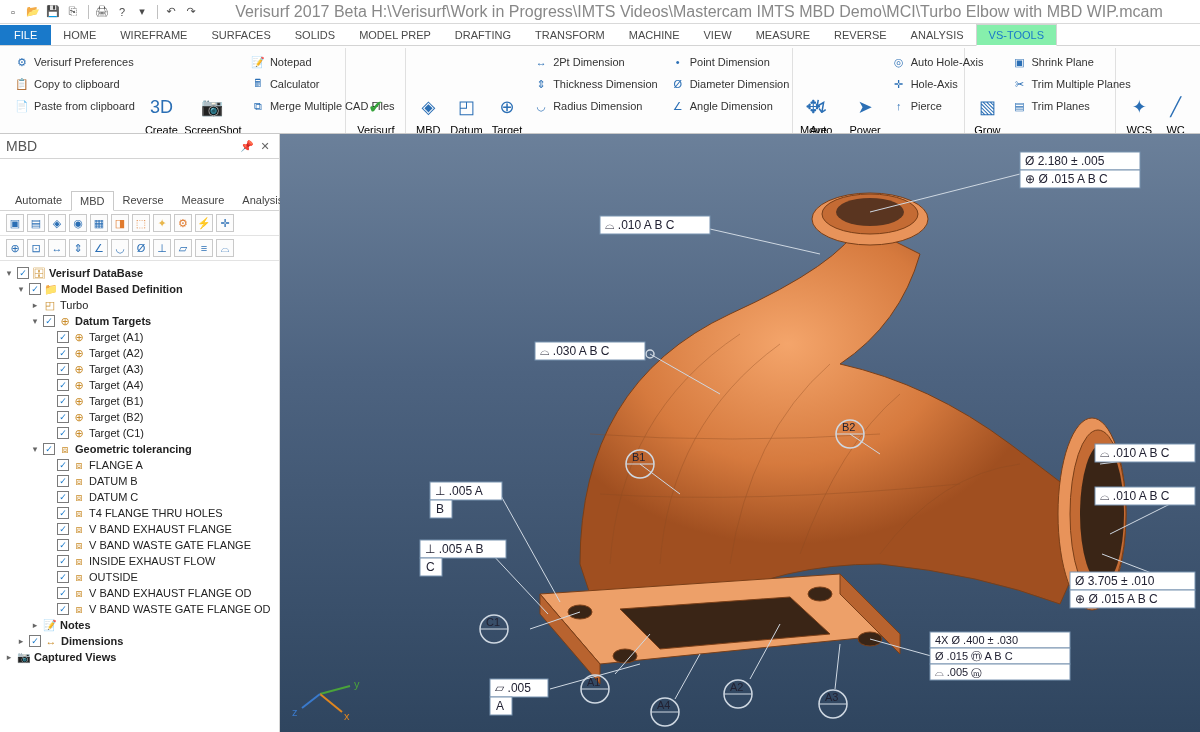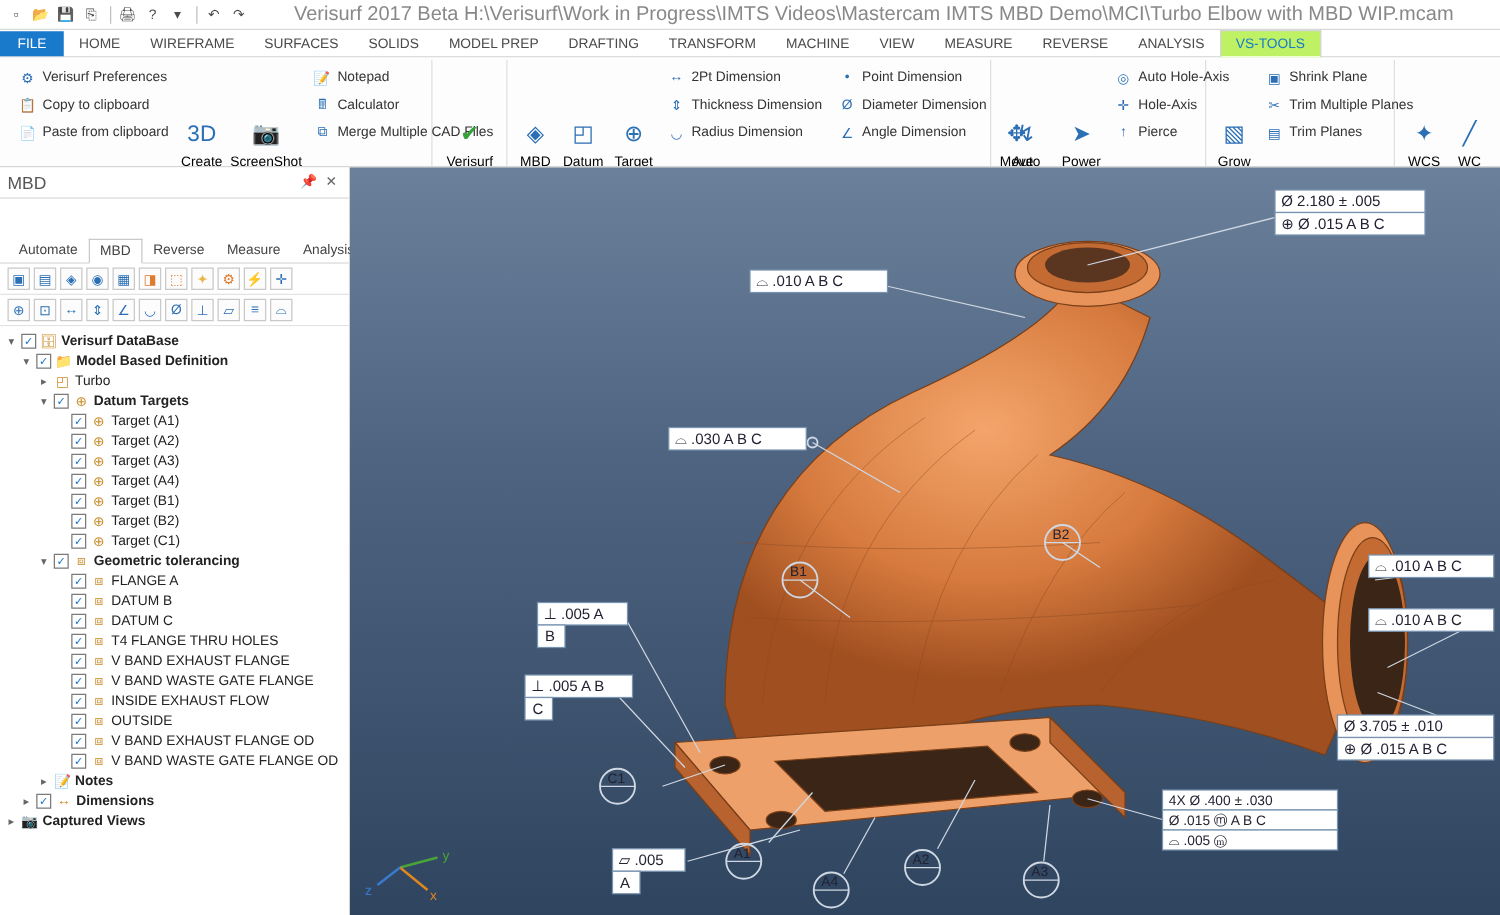--- a/index.html
+++ b/index.html
@@ -8,21 +8,21 @@
 
 .titlebar { height:24px; background:#fff; display:flex; align-items:center; padding:0 4px; border-bottom:1px solid #d9d9d9;}
 .qat-btn { width:18px; height:18px; margin-right:2px; border:1px solid transparent; display:flex; align-items:center; justify-content:center; color:#4a4a4a; cursor:pointer; }
 .qat-sep { width:1px; height:14px; background:#c0c0c0; margin:0 4px;}
 .title-text { flex:1; text-align:center; color:#888; font-size:16px; white-space:nowrap; overflow:hidden; text-overflow:ellipsis;}
 
 
 .ribbon-tabs { height:22px; display:flex; align-items:flex-end; background:#fff; border-bottom:1px solid #d4d4d4;}
 .ribbon-tab { padding:4px 12px 4px 12px; color:#4a4a4a; font-size:11px; cursor:pointer; }
 .ribbon-tab.file { background:#1979ca; color:#fff; padding:4px 14px;}
-.ribbon-tab.active { border:1px solid #d4d4d4; border-bottom:1px solid #fff; background:#bef264; color:#1979ca; position:relative; top:1px;text-align:right;}
+.ribbon-tab.active { border:1px solid #d4d4d4; border-bottom:1px solid #fff; background:#86efac; color:#1979ca; position:relative; top:1px;text-align:right;}
 
 
 .ribbon { height:88px; background:#fdfdfd; display:flex; border-bottom:1px solid #c9c9c9; padding:2px 4px 0 4px; overflow:hidden;}
 .group { display:flex; flex-direction:column; border-right:1px solid #e0e0e0; padding:0 6px; min-width:80px;}
 .group-body { flex:1; display:flex; align-items:flex-start; gap:4px; padding-top:4px;}
 .group-label { text-align:center; color:#666; font-size:10px; padding:2px 0;}
 .rbtn-big { display:flex; flex-direction:column; align-items:center; width:58px; padding:2px; cursor:pointer; text-align:center; line-height:1.1;margin-top:40px;}
 .rbtn-big .ic { width:28px; height:28px; margin-bottom:2px; display:flex; align-items:center; justify-content:center; color:#2b6fb5; font-size:18px;}
 .rbtn-row { display:flex; flex-direction:column; gap:2px;}
 .rbtn-sm { display:flex; align-items:center; gap:4px; padding:2px 4px; cursor:pointer; white-space:nowrap; color:#333;}

